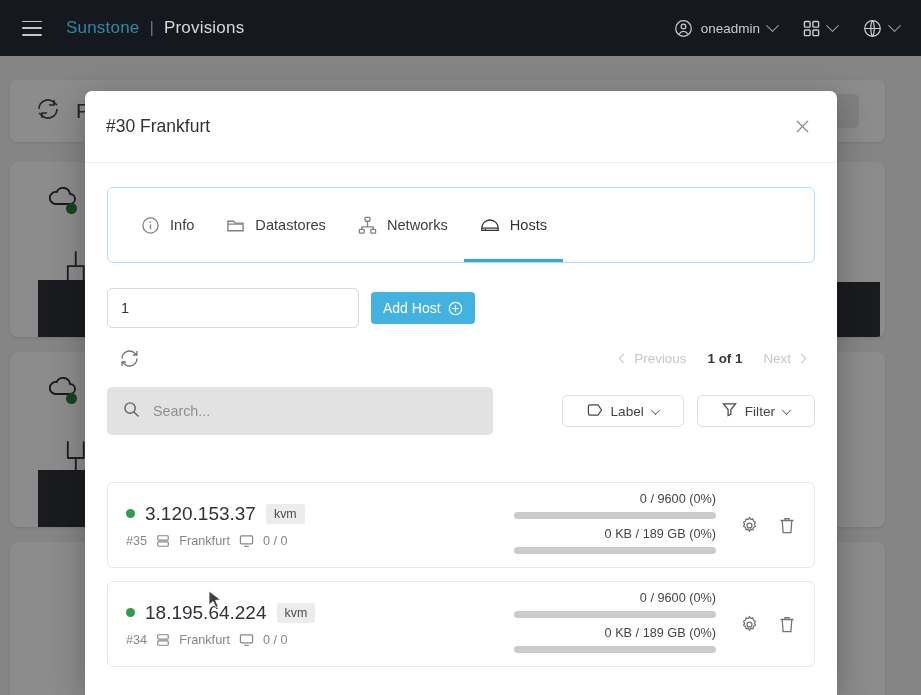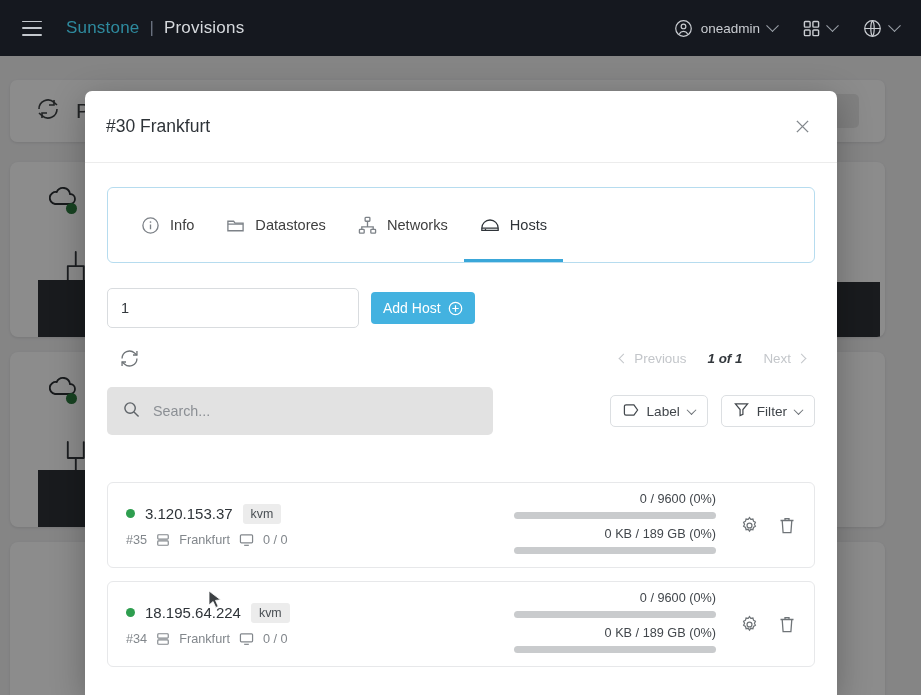--- a/index.html
+++ b/index.html
@@ -122,54 +122,54 @@
   .add-btn svg { display: block; }
 
   
   .pagerow { display: flex; align-items: center; margin-top: 17px; height: 26px; }
   .refresh-btn { width: 26px; height: 26px; cursor: pointer; margin-left: 9px;
     display: flex; align-items: center; justify-content: center; }
   .pager { margin-left: auto; display: flex; align-items: center; gap: 21px;
     font-size: 13.4px; padding-right: 10px; }
   .pager .pg-prev, .pager .pg-next { color: #c3c6ca; display: flex;
     align-items: center; gap: 7px; cursor: pointer; }
-  .pager .pg-count { color: #32373c; font-weight: bold; font-style: italic; }
+  .pager .pg-count { color: #32373c; font-weight: bold; }
   .arrow { width: 7px; height: 7px; border-top: 1.5px solid #c3c6ca;
     border-right: 1.5px solid #c3c6ca; }
   .arrow.l { transform: rotate(-135deg); }
   .arrow.r { transform: rotate(45deg); }
 
   
   .filterrow { display: flex; align-items: center; margin-top: 16px; }
   .searchbox {
     width: 386px; height: 48px; background: #e2e2e2; border-radius: 5px;
     display: flex; align-items: center; padding: 0 16px; gap: 13px; cursor: text;
   }
   .searchbox .ph { color: #8b8f94; font-size: 14.3px; }
   .pill {
     height: 32px; border: 1px solid #dcdfe2; border-radius: 5px; background: #fff;
-    display: flex; align-items: center; gap: 8px; padding: 0 12px;
+    display: flex; align-items: center; gap: 8px; padding: 0 24px;
     font-size: 13.6px; color: #40454a; cursor: pointer;
   }
   .pill + .pill { margin-left: 13px; }
   .pill .pchev { width: 7px; height: 7px; border-right: 1.4px solid #6c7176;
     border-bottom: 1.4px solid #6c7176; transform: rotate(45deg) translate(-1px,-1px); }
   .pills { margin-left: auto; display: flex; align-items: center; }
 
   
   .hostlist { margin-top: 47px; display: flex; flex-direction: column; gap: 13px; }
   .hostcard {
     border: 1px solid #e7e8ea; border-radius: 6px; height: 86px;
     display: flex; align-items: center; padding: 0 16px 0 18px;
     background: #fff; position: relative;
   }
   .hc-left { display: flex; flex-direction: column; gap: 9px; }
   .hc-row1 { display: flex; align-items: center; gap: 10px; }
   .statusdot { width: 9px; height: 9px; border-radius: 50%; background: #2e9e4f; }
-  .hc-ip { font-size: 15px; color: #2f3439; text-align: right; }
+  .hc-ip { font-size: 19px; color: #2f3439; text-align: right; }
   .hc-badge { background: #ececec; color: #4a4f54; font-size: 12.4px;
     border-radius: 3px; padding: 3px 8px; }
   .hc-row2 { display: flex; align-items: center; gap: 9px;
     font-size: 12.7px; color: #82878c; }
   .hc-row2 svg { display: block; }
   .hc-id { color: #82878c; }
   .hc-right { margin-left: auto; display: flex; align-items: center; gap: 0; }
   .metrics { display: flex; flex-direction: column; width: 202px; gap: 4px; }
   .metric-label { font-size: 12.7px; color: #42474c; text-align: right; }
   .bar { height: 7px; border-radius: 4px; background: #c9cbcd; width: 100%; }

